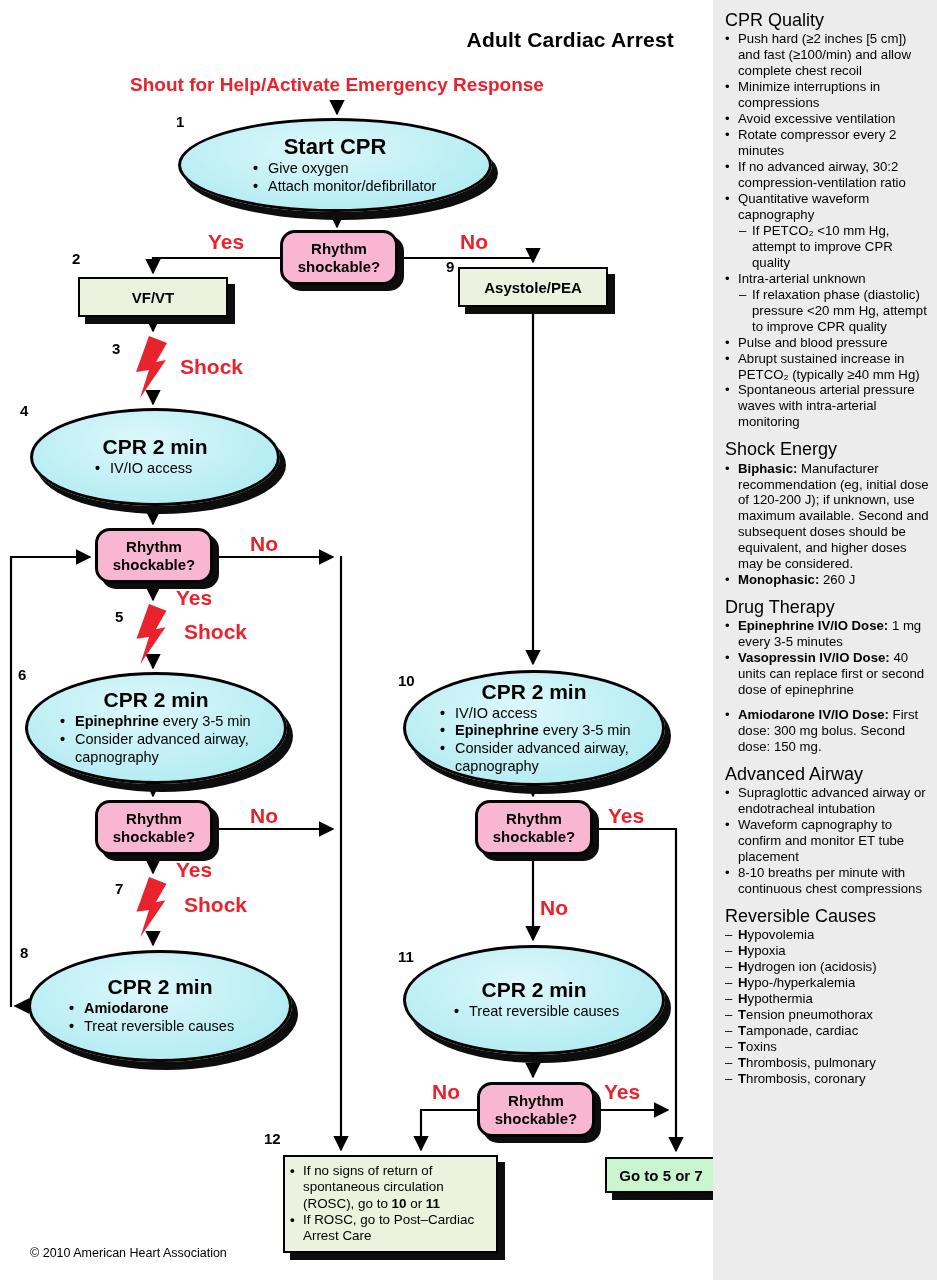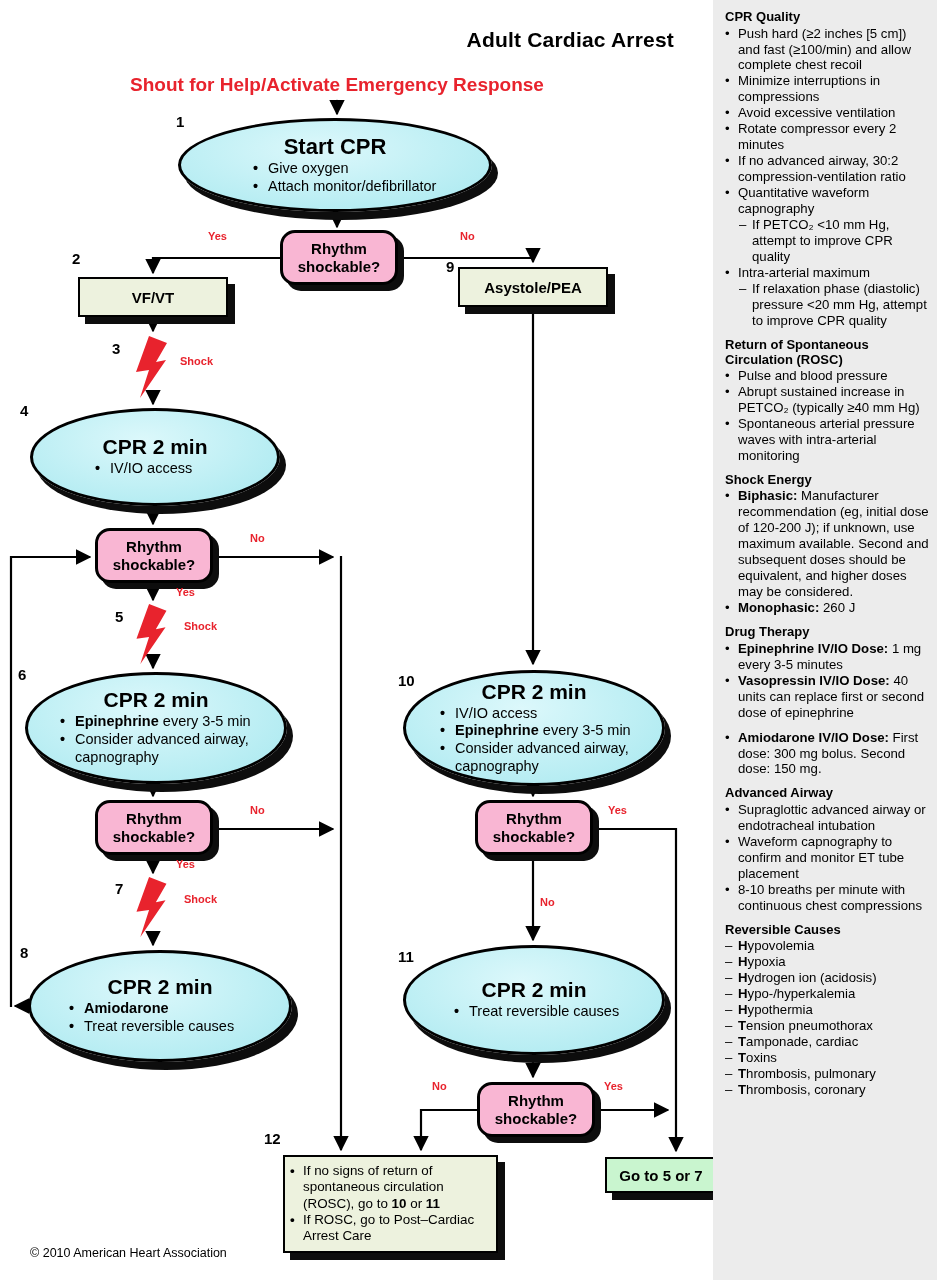--- a/index.html
+++ b/index.html
@@ -26,27 +26,27 @@
       display:flex;align-items:center;justify-content:center;text-align:center;
       font-weight:bold;font-size:15px;line-height:1.15;padding:2px 12px;box-sizing:border-box;}
   .rect{position:absolute;background:#edf2de;border:2.5px solid #000;
       box-shadow:7px 7px 0 var(--ink);display:flex;align-items:center;justify-content:center;
       font-weight:bold;font-size:15px;box-sizing:border-box;}
   .gbox{background:#c9f5cf;}
   .note{position:absolute;background:#edf2de;border:2.5px solid #000;
       box-shadow:7px 7px 0 var(--ink);box-sizing:border-box;padding:6px 6px 6px 5px;}
   .note .bl{font-size:13.4px;line-height:1.22;}
   .note .dot{width:13px;}
-  .rlabel{position:absolute;color:var(--red);font-weight:bold;font-size:11px;}
+  .rlabel{position:absolute;color:var(--red);font-weight:bold;font-size:21px;}
   .num{position:absolute;font-weight:bold;font-size:15px;}
   .bolt{position:absolute;}
   .copyright{position:absolute;left:30px;top:1246px;font-size:12.5px;}
   .sidebar{position:absolute;left:713px;top:0;width:224px;height:1280px;background:#ececec;
       box-sizing:border-box;padding:8px 8px 6px 12px;font-size:13.2px;line-height:1.21;}
-  .sec-title{font-weight:bold;font-size:13px;line-height:1.12;margin:9px 0 1px 0;}
+  .sec-title{font-weight:normal;font-size:18px;line-height:1.12;margin:9px 0 1px 0;}
   .sec-title:first-child{margin-top:2px;}
   .s-item{display:flex;}
   .s-item.gap{margin-top:9px;}
   .s-marker{width:13px;flex:none;}
   .s-sub{display:flex;margin-left:14px;}
   .s-sub .s-marker{width:13px;}
 </style>
 </head>
 <body>
 
@@ -254,27 +254,26 @@
     <div class="s-item">
       <span class="s-marker">•</span>
       <span><span>Quantitative waveform capnography</span></span>
     </div>
     <div class="s-sub">
       <span class="s-marker">–</span>
       <span><span>If PETCO₂ &lt;10 mm Hg, attempt to improve CPR quality</span></span>
     </div>
     <div class="s-item">
       <span class="s-marker">•</span>
-      <span><span>Intra-arterial maximum</span></span>
+      <span><span>Intra-arterial unknown</span></span>
     </div>
     <div class="s-sub">
       <span class="s-marker">–</span>
       <span><span>If relaxation phase (diastolic) pressure &lt;20 mm Hg, attempt to improve CPR quality</span></span>
     </div>
-    <div class="sec-title">Return of Spontaneous Circulation (ROSC)</div>
     <div class="s-item">
       <span class="s-marker">•</span>
       <span><span>Pulse and blood pressure</span></span>
     </div>
     <div class="s-item">
       <span class="s-marker">•</span>
       <span><span>Abrupt sustained increase in PETCO₂ (typically ≥40 mm Hg)</span></span>
     </div>
     <div class="s-item">
       <span class="s-marker">•</span>

